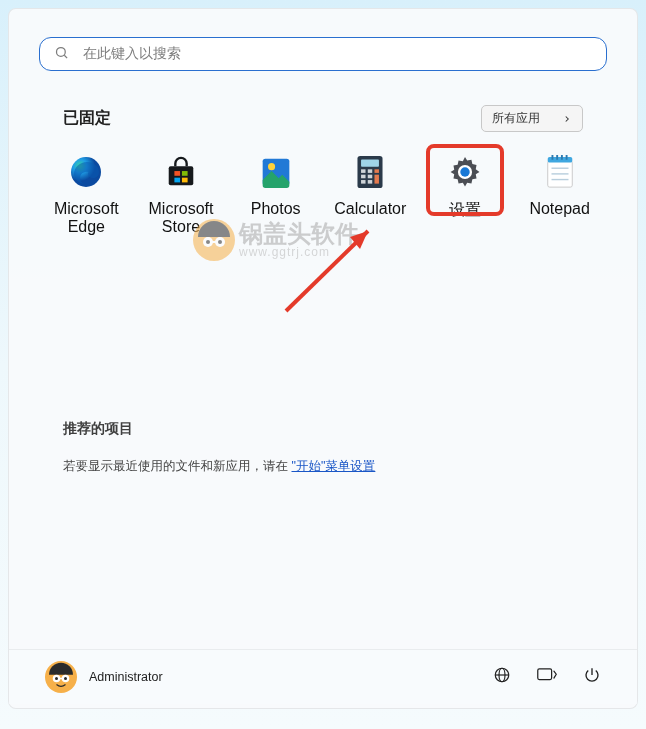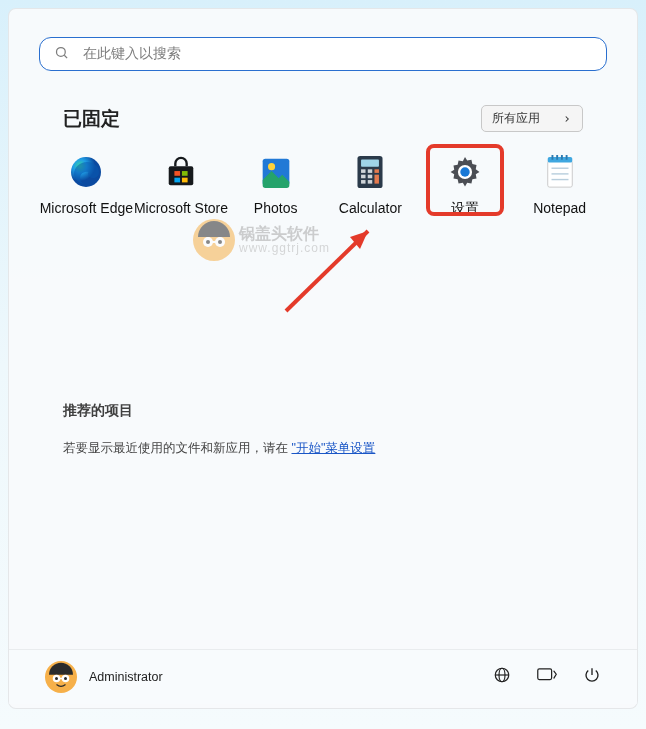--- a/index.html
+++ b/index.html
@@ -28,21 +28,21 @@
     background: #fff;
     display: flex;
     align-items: center;
     padding: 0 14px;
     margin-bottom: 34px;
   }
   .search-box .ico { color:#7d7d7d; margin-right:14px; }
   .search-box span.ph { color:#7d7d7d; font-size:14px; }
 
   .section-row { display:flex; align-items:center; justify-content:space-between; padding:0 24px 0 24px; margin-bottom:18px;}
-  .section-title { font-size:19px; font-weight:600; color:#222; }
+  .section-title { font-size:16px; font-weight:600; color:#222; }
   .all-apps {
     display:flex; align-items:center; gap:22px;
     font-size:12px; color:#333;
     padding:4px 10px;
     border:1px solid #c8c8c8;
     border-radius:5px;
     background:#f5f5f5;
   }
   .all-apps svg{display:block}
 
@@ -62,31 +62,31 @@
   .pinned-item.highlighted::before{
     content:"";
     position:absolute;
     top:-6px; left:8px; right:8px; height:64px;
     border:4px solid #e43a2a;
     border-radius:8px;
     pointer-events:none;
     z-index:2;
   }
   .pinned-item .ic{width:36px;height:36px;display:flex;align-items:center;justify-content:center;margin-bottom:10px}
-  .pinned-item .lbl{font-size:14px;color:#111;text-align:right}
+  .pinned-item .lbl{font-size:16px;color:#111;text-align:center}
 
   .watermark{
     position:absolute;
     left:184px; top:210px;
     display:flex; align-items:center; gap:4px;
     pointer-events:none; opacity:.55;
   }
   .wm-face{width:42px;height:42px;border-radius:50%;background:#f6b04a;display:flex;align-items:center;justify-content:center}
   .wm-text{display:flex;flex-direction:column;line-height:1}
-  .wm-text .big{font-size:16px;color:#a8a8a8;font-weight:600}
+  .wm-text .big{font-size:24px;color:#a8a8a8;font-weight:600}
   .wm-text .small{font-size:12px;color:#b8b8b8;letter-spacing:1px}
 
   .arrow{
     position:absolute; pointer-events:none;
     left:269px; top:210px; z-index:3;
   }
 
   .recommended{
     padding: 0 24px;
   }

